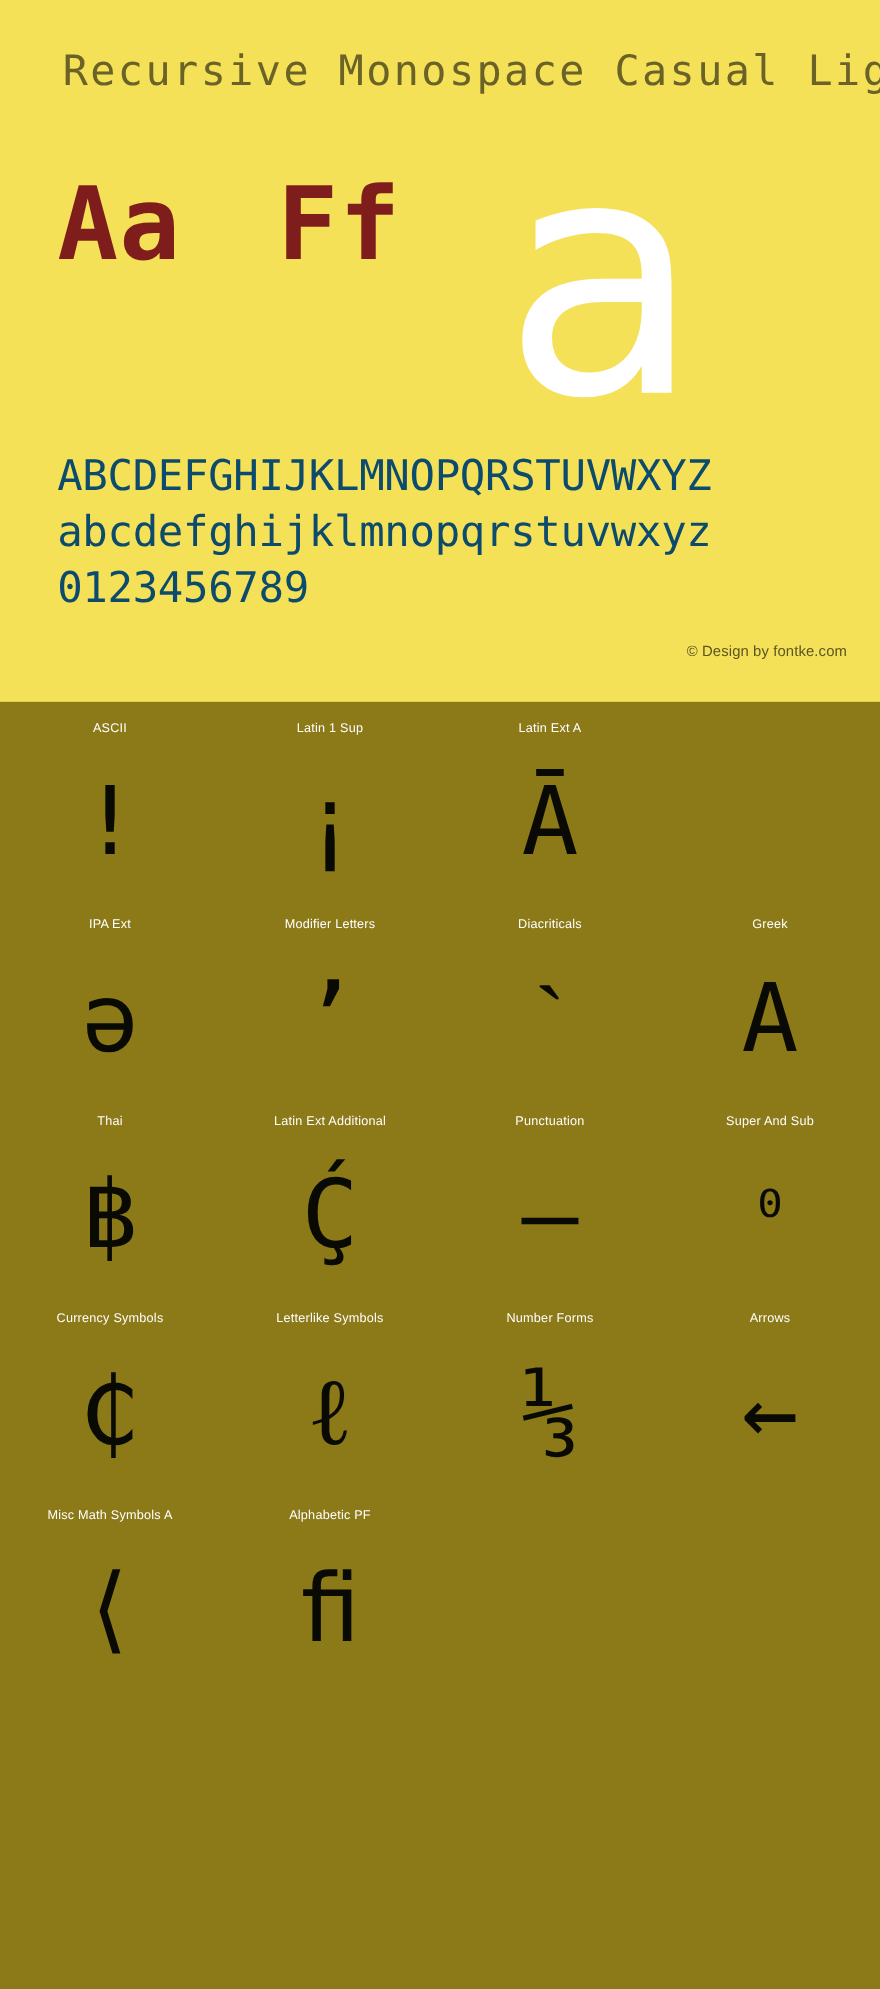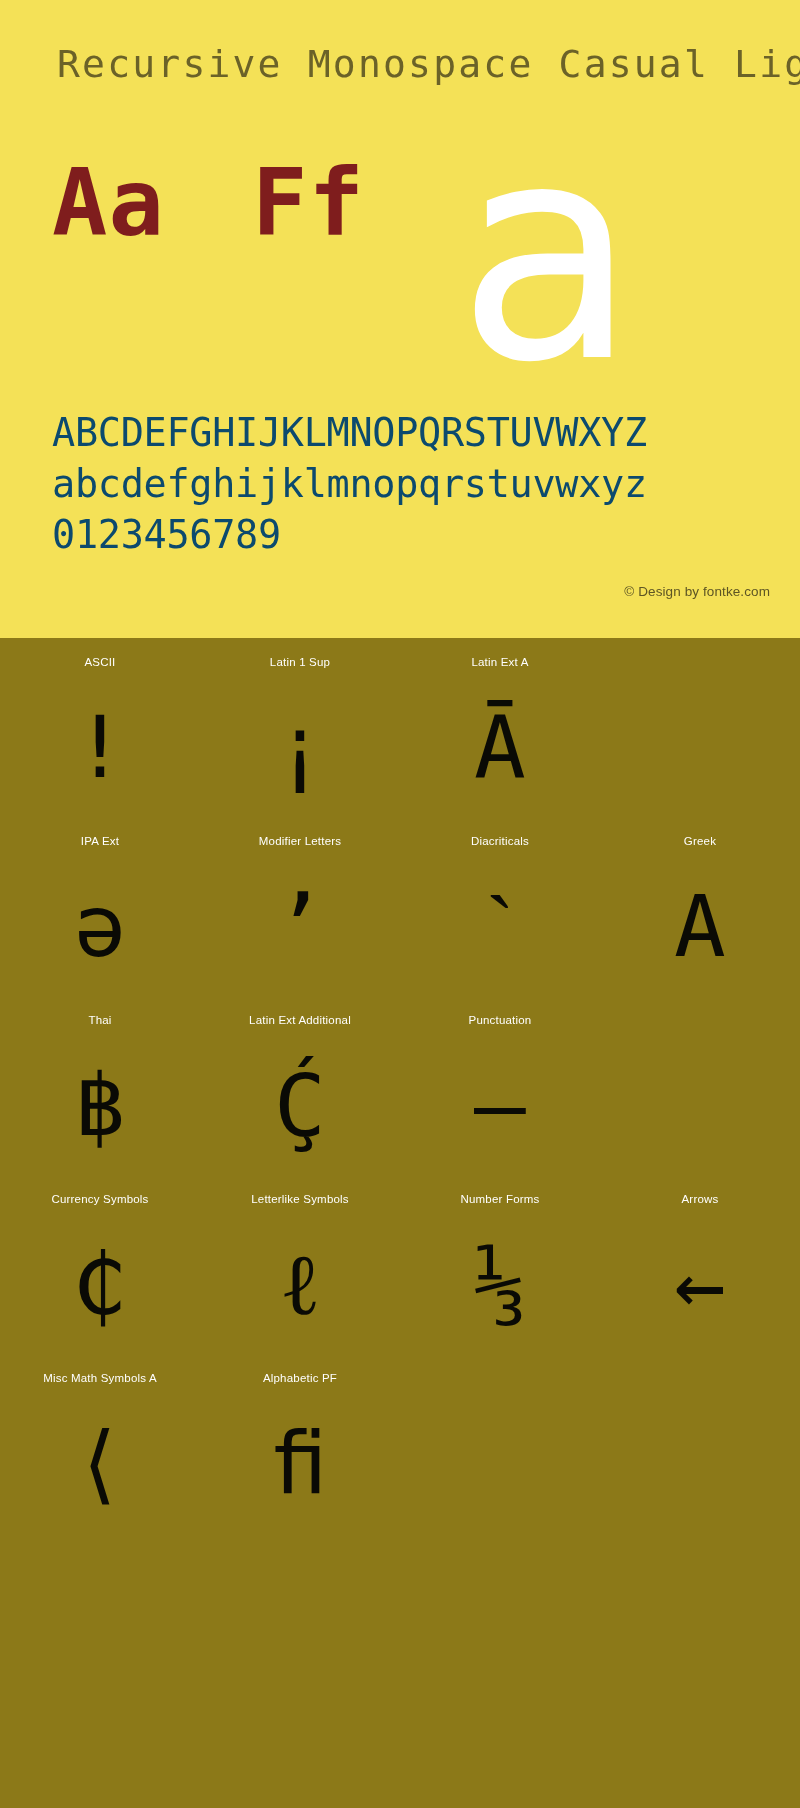--- a/index.html
+++ b/index.html
@@ -237,20 +237,24 @@
         <div class="block-glyph">฿</div>
       </div>
       <div class="block-cell">
         <div class="block-label">Latin Ext Additional</div>
         <div class="block-glyph">Ḉ</div>
       </div>
       <div class="block-cell">
         <div class="block-label">Punctuation</div>
         <div class="block-glyph">–</div>
       </div>
+      <div class="block-cell">
+        <div class="block-label">Super And Sub</div>
+        <div class="block-glyph small">⁰</div>
+      </div>
     </div>
 
     <div class="block-row">
       <div class="block-cell">
         <div class="block-label">Currency Symbols</div>
         <div class="block-glyph">₵</div>
       </div>
       <div class="block-cell">
         <div class="block-label">Letterlike Symbols</div>
         <div class="block-glyph">ℓ</div>

